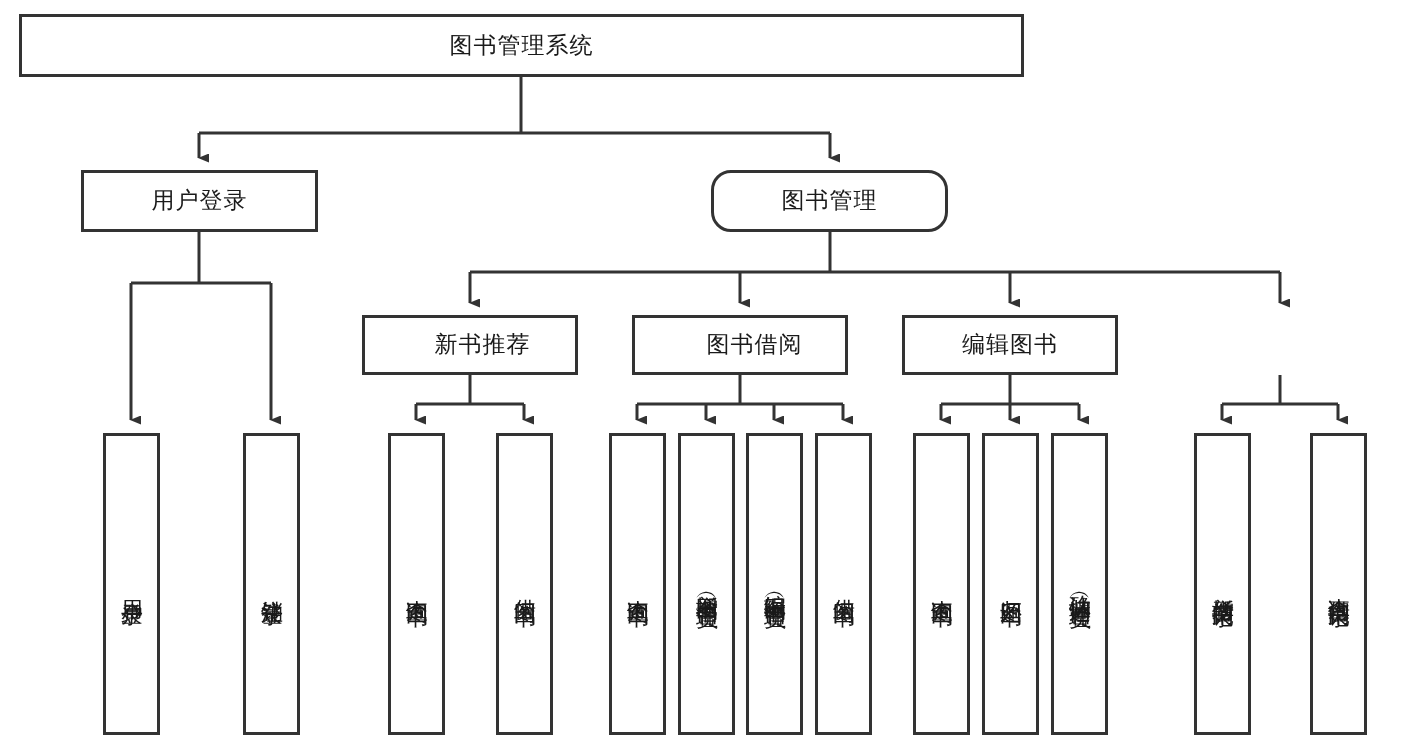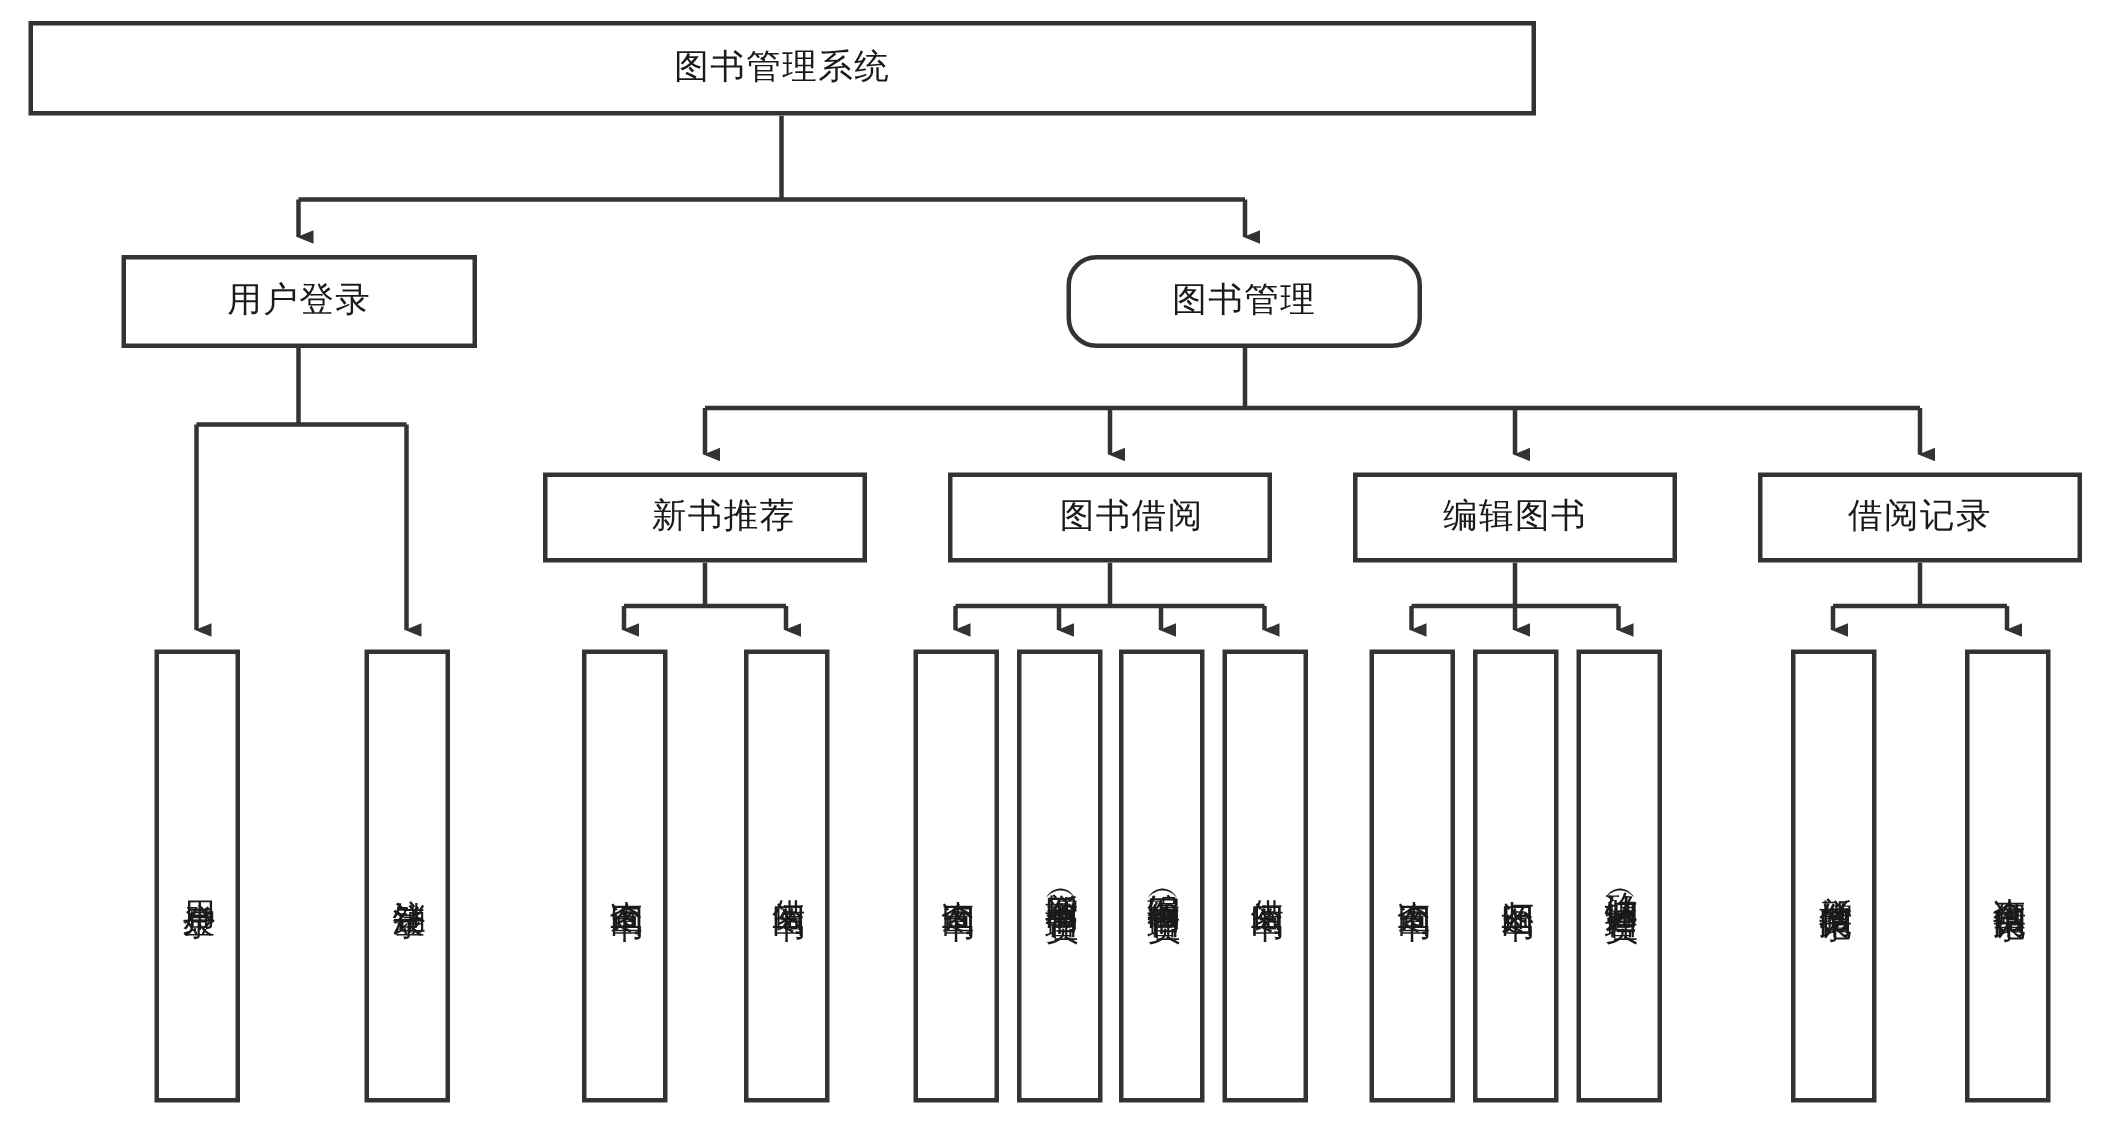--- a/index.html
+++ b/index.html
@@ -150,23 +150,20 @@
   </div>
 
   <div class="node-box" style="left:632px; top:315px; width:216px; height:60px;padding-left:29px;">
     <span class="node-label-h">图书借阅</span>
   </div>
 
   <div class="node-box" style="left:902px; top:315px; width:216px; height:60px;">
     <span class="node-label-h">编辑图书</span>
   </div>
 
-  <div class="node-box" style="left:1172px; top:315px; width:216px; height:60px;">
-    <span class="node-label-h">借阅记录</span>
-  </div>
 
   <div class="leaf-box" style="left:103px; top:433px; width:57px; height:302px;">
     <span class="node-label-v">用户登录</span>
   </div>
   <div class="leaf-box" style="left:243px; top:433px; width:57px; height:302px;">
     <span class="node-label-v">注销登录</span>
   </div>
 
   <div class="leaf-box" style="left:388px; top:433px; width:57px; height:302px;">
     <span class="node-label-v">查询图书</span>

